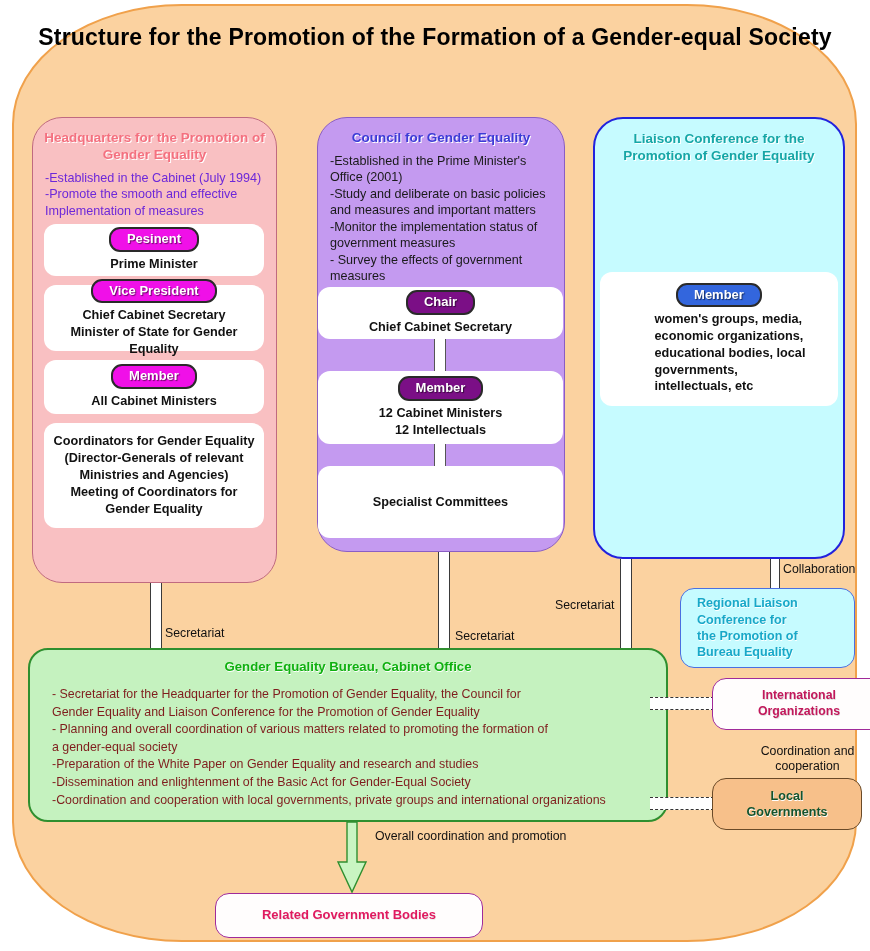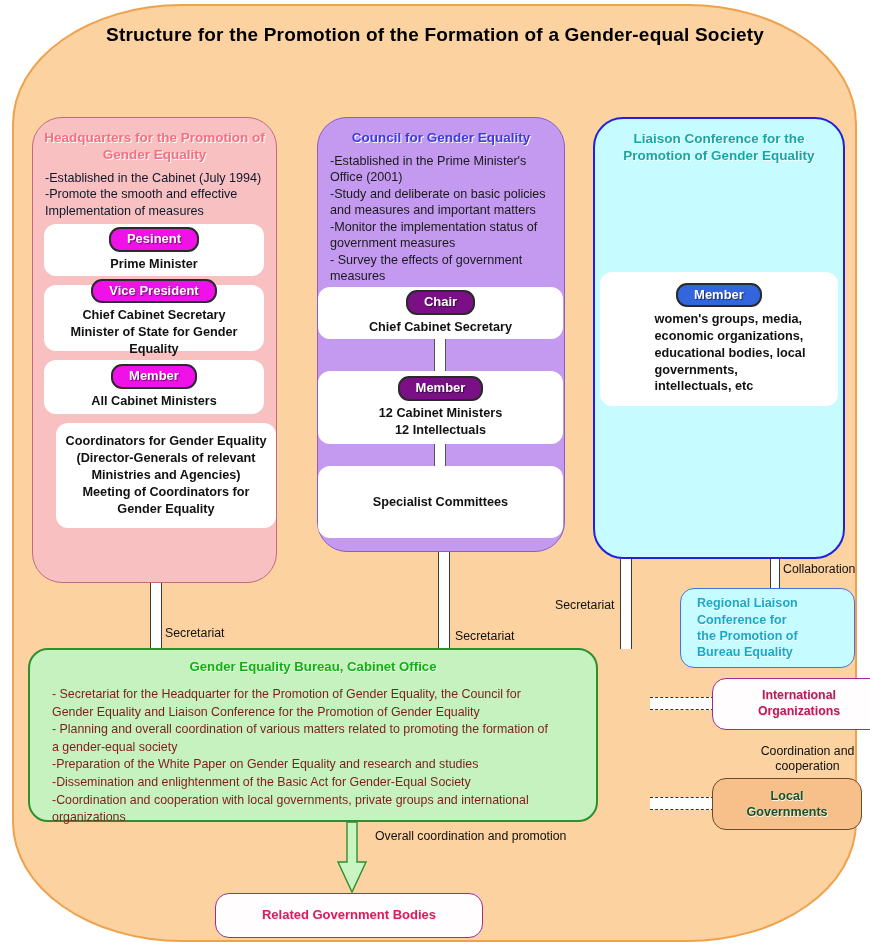--- a/index.html
+++ b/index.html
@@ -8,31 +8,31 @@
     position:relative;width:870px;height:951px;overflow:hidden;background:#ffffff;
   }
   
   .outer{
     position:absolute;left:12px;top:4px;width:845px;height:938px;
     background:#fbd2a0;border:2px solid #f0a14b;
     border-radius:170px/120px;box-sizing:border-box;
   }
   .title{
     position:absolute;left:0;top:24px;width:870px;text-align:center;
-    font-size:19px;font-weight:bold;color:#000;letter-spacing:.2px;
+    font-size:23px;font-weight:bold;color:#000;letter-spacing:.2px;
   }
 
   
   .pillar{position:absolute;box-sizing:border-box;border-radius:30px;}
   .pillar .phead{
     text-align:center;font-weight:bold;font-size:13.5px;line-height:1.25;
     padding:12px 8px 6px 8px;
   }
   .pillar .pbody{
-    font-size:12.6px;line-height:1.31;color:#0f172a;padding:0 10px 8px 12px;
+    font-size:12.6px;line-height:1.31;color:#6d28d9;padding:0 10px 8px 12px;
     white-space:pre-line;
   }
 
   #pillar-hq{left:32px;top:117px;width:245px;height:466px;
     background:#f9c0c2;border:1px solid #c06a80;}
   #pillar-hq .phead{color:#f4707f;text-shadow:1px 1px 0 #ffffff;}
 
   #pillar-council{left:317px;top:117px;width:248px;height:435px;
     background:#c49af0;border:1px solid #8a5ec4;}
   #pillar-council .phead{color:#3b3bd6;text-shadow:1px 1px 0 #ffffff;}
@@ -63,21 +63,21 @@
   .pill-blue{background:#3366dd;}
 
   
   .vline{position:absolute;background:#ffffff;border-left:1.5px solid #3a3a3a;border-right:1.5px solid #3a3a3a;box-sizing:border-box;}
   .vline-plain{position:absolute;background:#ffffff;border-left:1.5px solid #555;border-right:1.5px solid #555;box-sizing:border-box;}
   .hline{position:absolute;background:#ffffff;border-top:1.5px dashed #333;border-bottom:1.5px dashed #333;box-sizing:border-box;}
   .conn-label{position:absolute;font-size:12.3px;color:#111;line-height:1.25;}
 
   
   #bureau{
-    position:absolute;left:28px;top:648px;width:570px;height:174px;
+    position:absolute;left:28px;top:648px;width:640px;height:174px;
     background:#c5f2bf;border:2px solid #2f8f2f;border-radius:20px;box-sizing:border-box;
   }
   #bureau .bhead{
     text-align:center;font-weight:bold;font-size:13.2px;color:#10b010;
     padding-top:9px;text-shadow:.5px .5px 0 #ffffff;
   }
   #bureau .bbody{
     font-size:12.4px;line-height:1.42;color:#7f1d1d;padding:12px 14px 0 22px;white-space:pre-line;
   }
 
@@ -127,21 +127,21 @@
     <span class="pill pill-magenta">Vice President</span>
     <span class="ctext">Chief Cabinet Secretary
 Minister of State for Gender Equality</span>
   </div>
 
   <div class="card" style="left:44px;top:360px;width:220px;height:54px;">
     <span class="pill pill-magenta">Member</span>
     <span class="ctext">All Cabinet Ministers</span>
   </div>
 
-  <div class="card" style="left:56px;top:423px;width:220px;height:105px;">
+  <div class="card" style="left:44px;top:423px;width:220px;height:105px;">
     <span class="ctext">Coordinators for Gender Equality
 (Director-Generals of relevant
 Ministries and Agencies)
 Meeting of Coordinators for
 Gender Equality</span>
   </div>
 
   <div class="pillar" id="pillar-council">
     <div class="phead">Council for Gender Equality</div>
     <div class="pbody">-Established in the Prime Minister's

